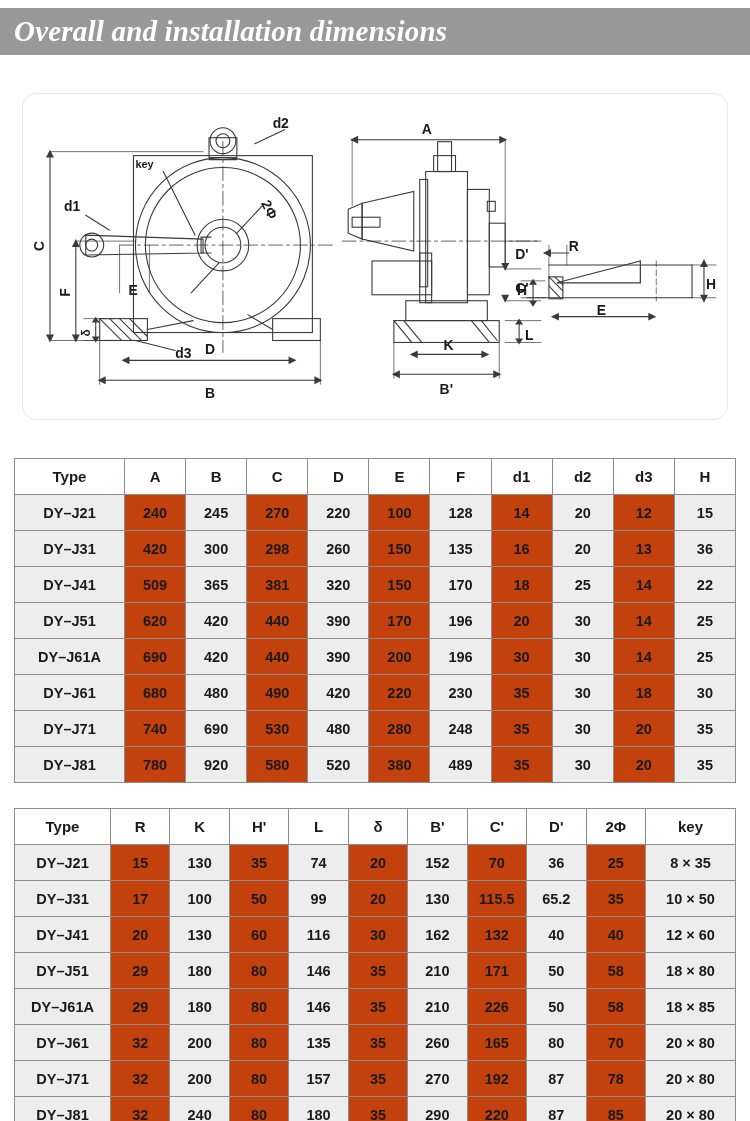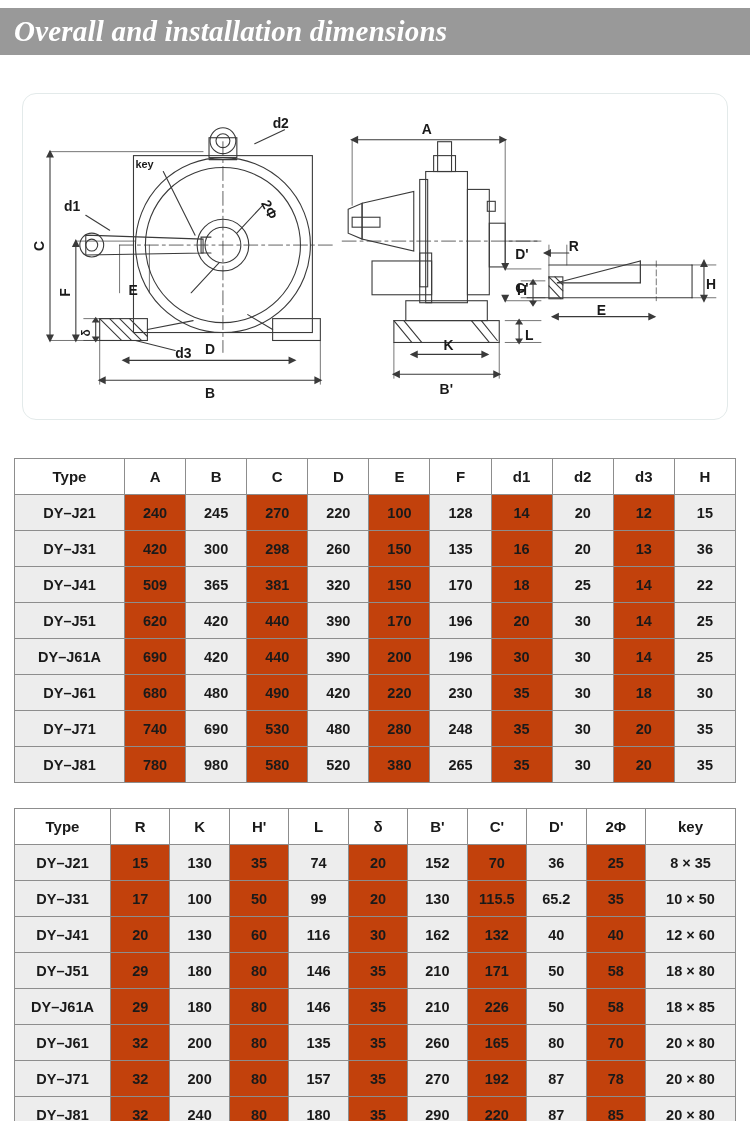--- a/index.html
+++ b/index.html
@@ -374,25 +374,25 @@
           <td class="">280</td>
           <td class="shaded">248</td>
           <td class="">35</td>
           <td class="shaded">30</td>
           <td class="">20</td>
           <td class="shaded">35</td>
         </tr>
         <tr>
           <td class="shaded typecell">DY–J81</td>
           <td class="">780</td>
-          <td class="shaded">980</td>
+          <td class="shaded">920</td>
           <td class="">580</td>
           <td class="shaded">520</td>
           <td class="">380</td>
-          <td class="shaded">265</td>
+          <td class="shaded">489</td>
           <td class="">35</td>
           <td class="shaded">30</td>
           <td class="">20</td>
           <td class="shaded">35</td>
         </tr>
       </tbody>
   </table>
 
   <table class="spec-table" id="table2">
     <thead>

